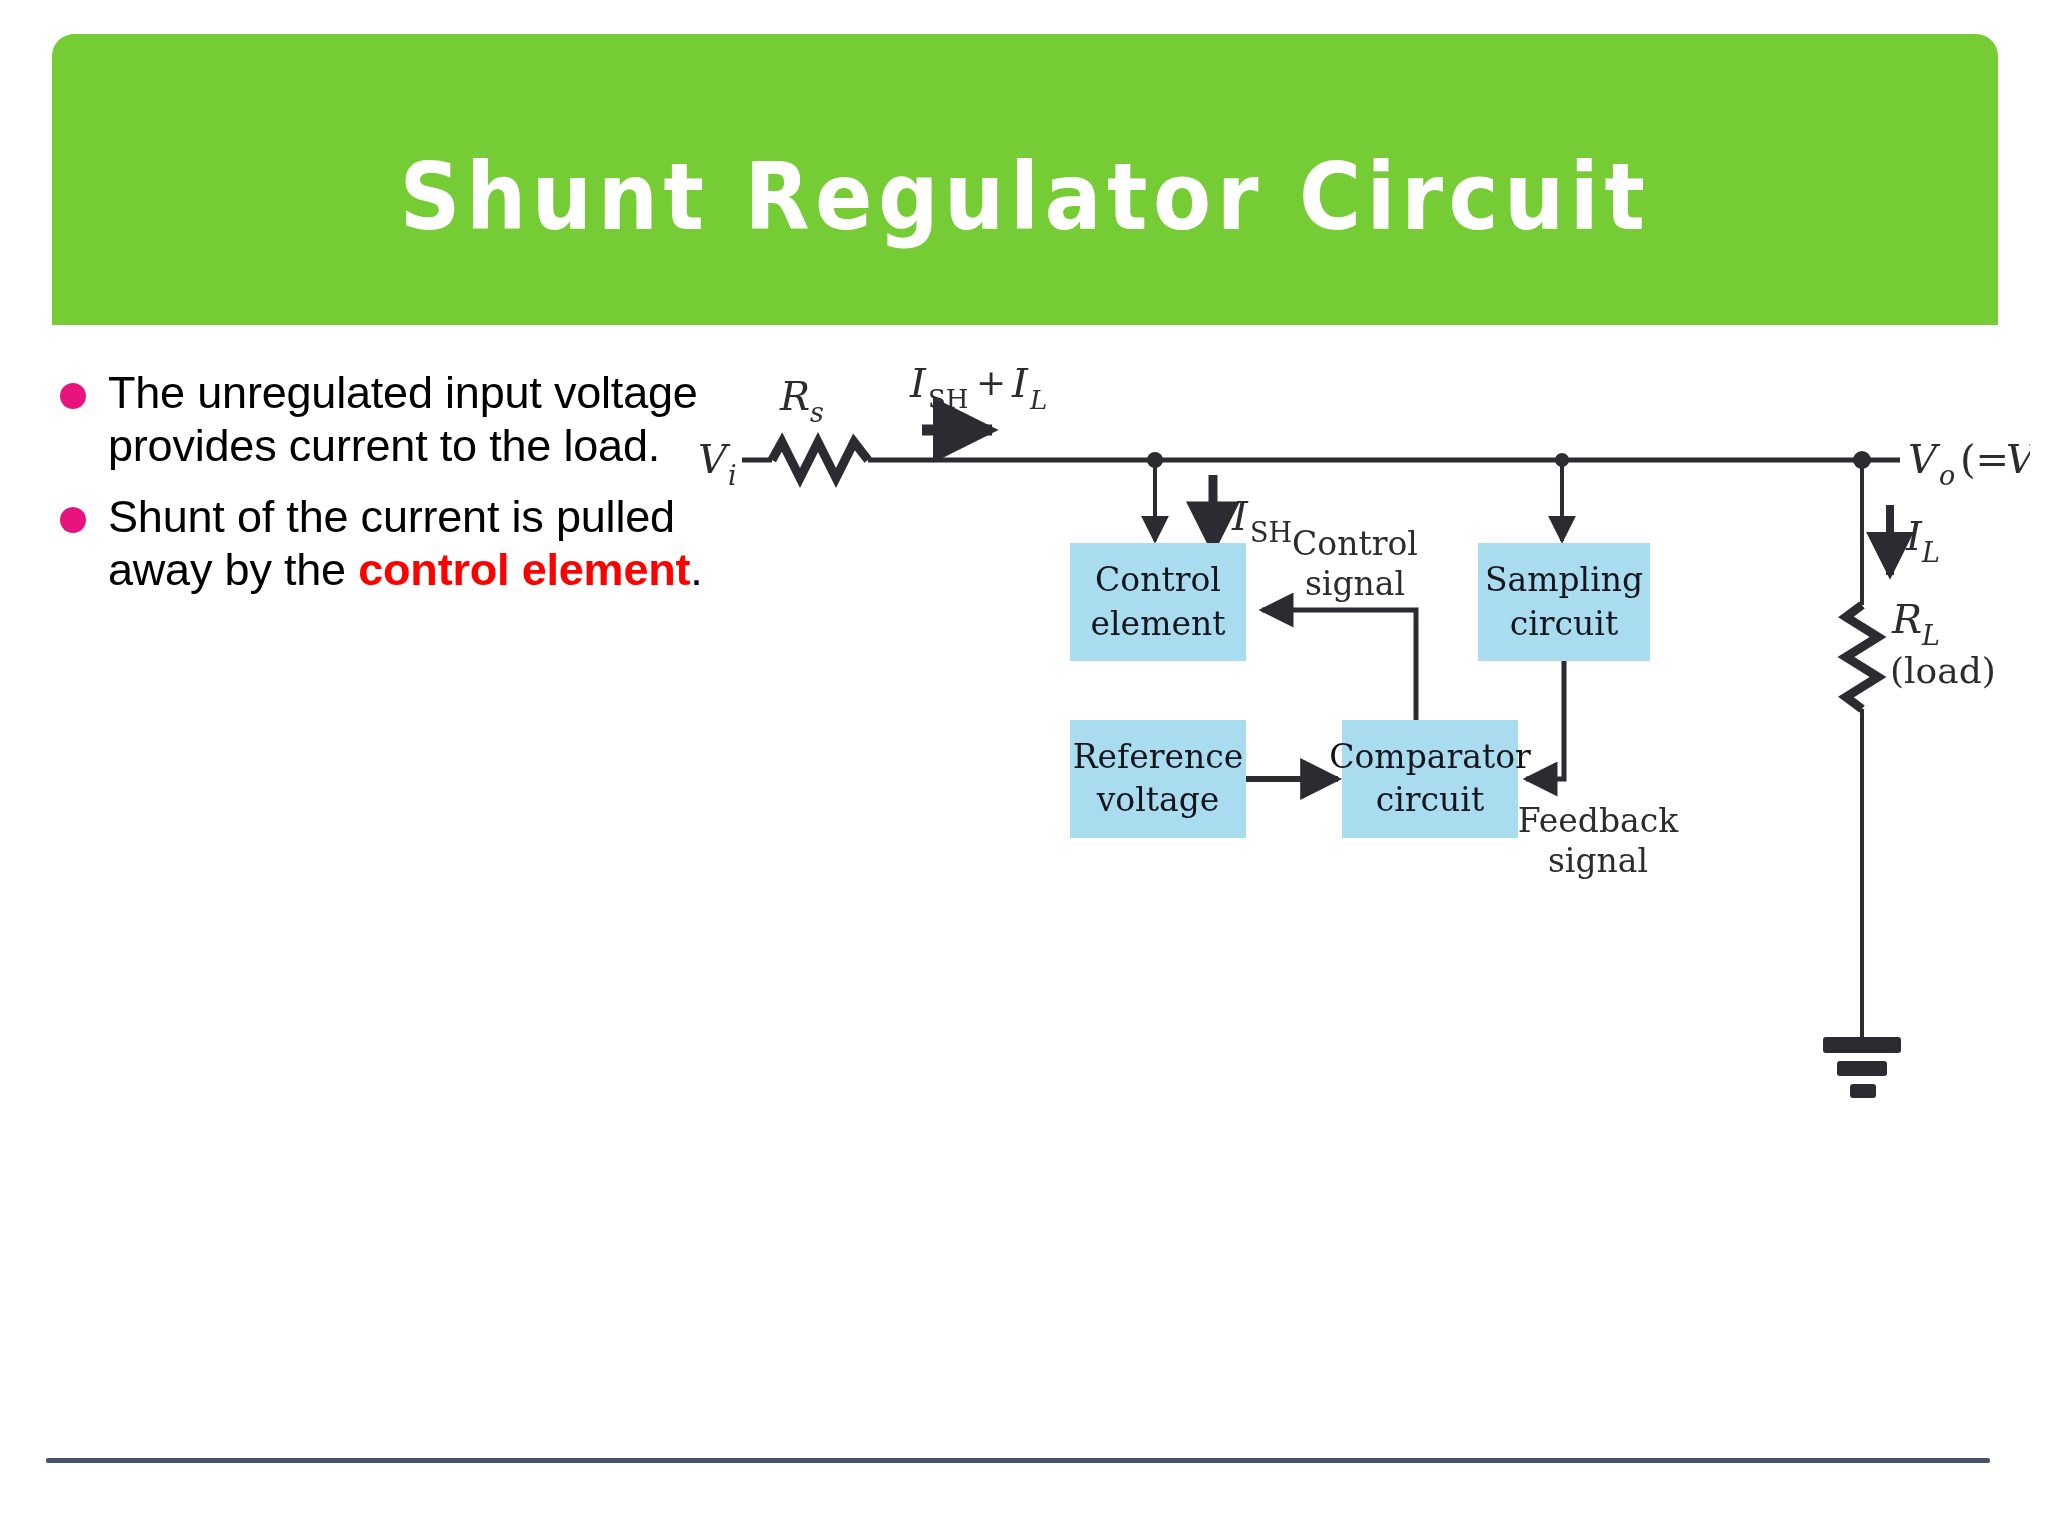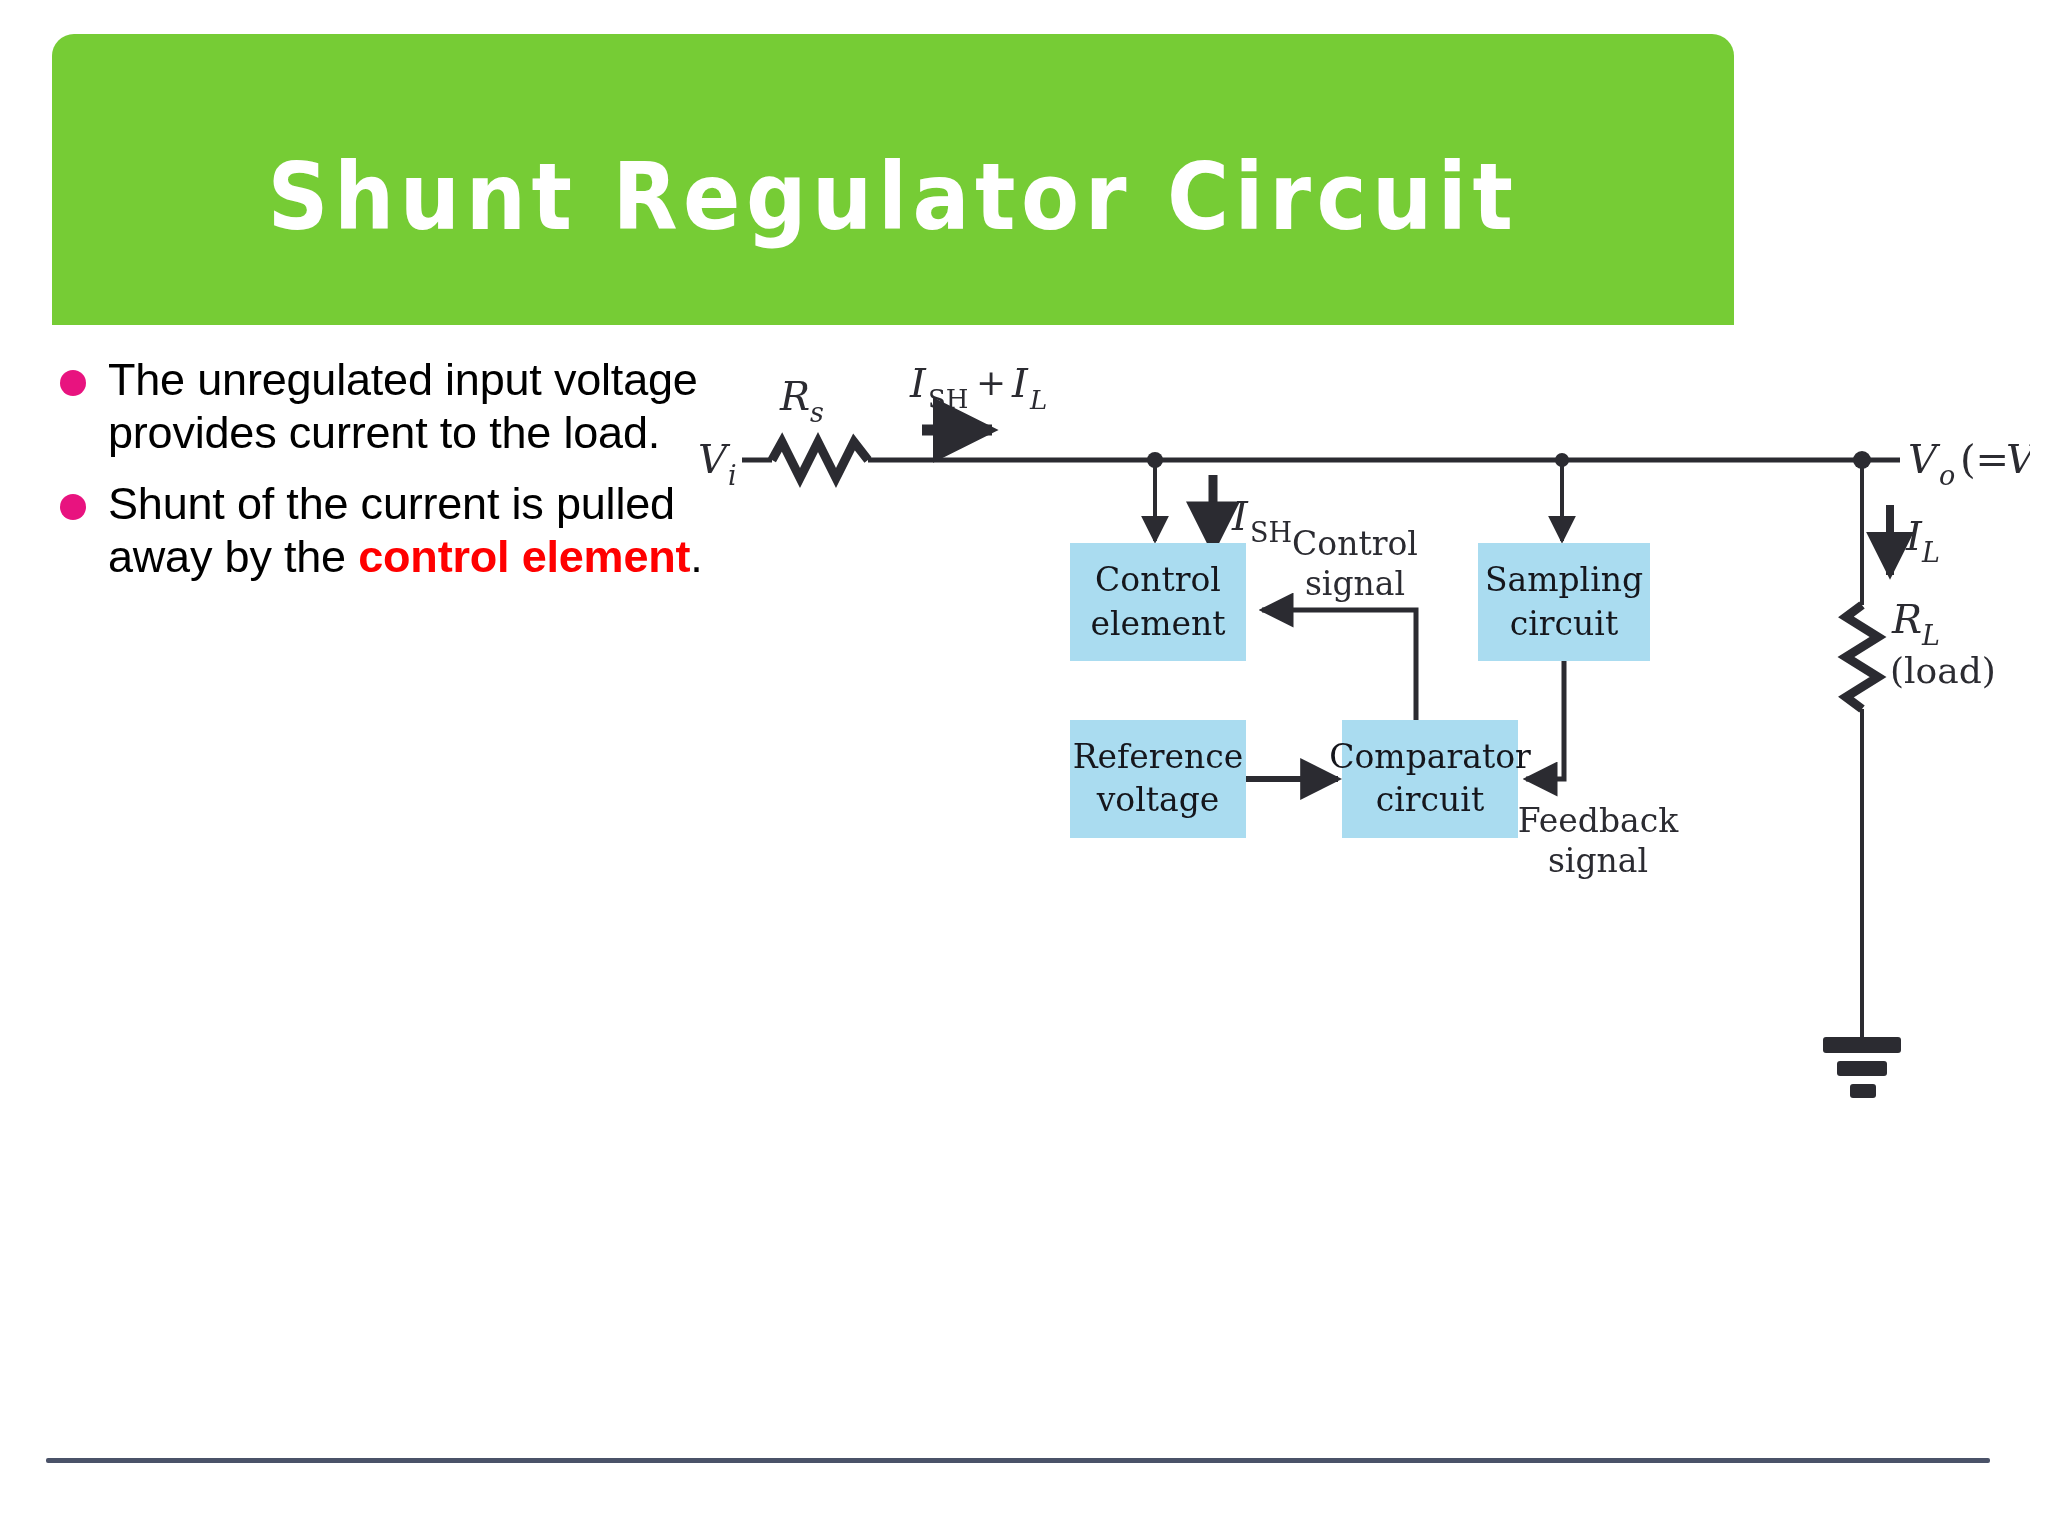--- a/index.html
+++ b/index.html
@@ -13,21 +13,21 @@
     position: relative;
     overflow: hidden;
     font-family: "Liberation Sans", sans-serif;
   }
 
   
   .title-bar {
     position: absolute;
     left: 52px;
     top: 34px;
-    width: 1682px;
+    width: 1946px;
     height: 291px;
     background: #76cc35;
     border-radius: 22px 22px 0 0;
   }
   .title-text {
     position: absolute;
     left: 0;
     right: 0;
     top: 118px;
     text-align: center;
@@ -38,21 +38,21 @@
     letter-spacing: 6px;
     line-height: 1;
     transform: scaleX(0.92);
     white-space: nowrap;
   }
 
   
   .bullets {
     position: absolute;
     left: 60px;
-    top: 354px;
+    top: 367px;
     width: 700px;
   }
   .bullet-row {
     display: flex;
     align-items: flex-start;
     margin-bottom: 18px;
   }
   .bullet-dot {
     flex: 0 0 auto;
     width: 26px;

